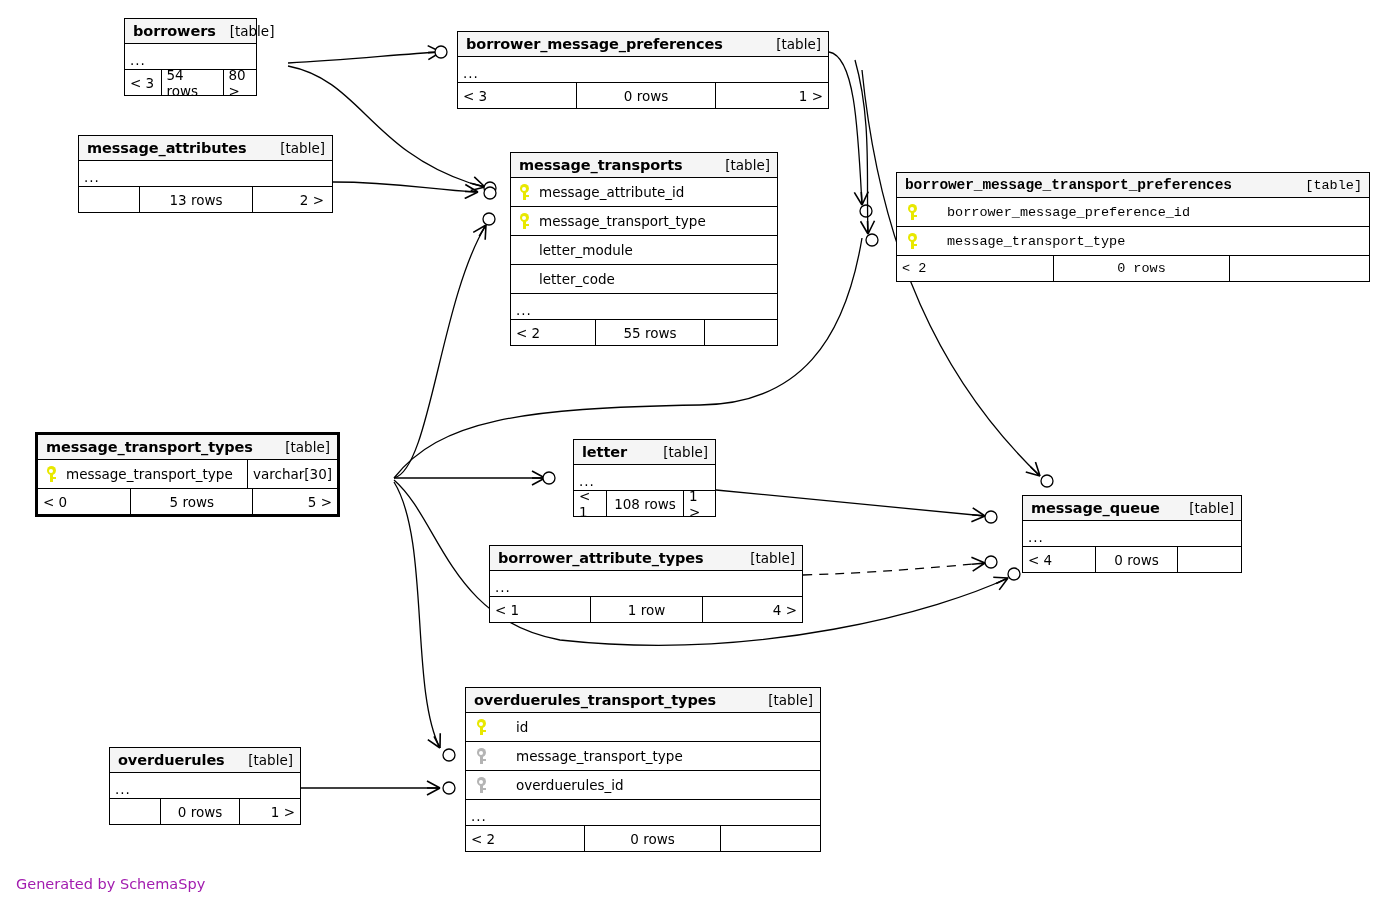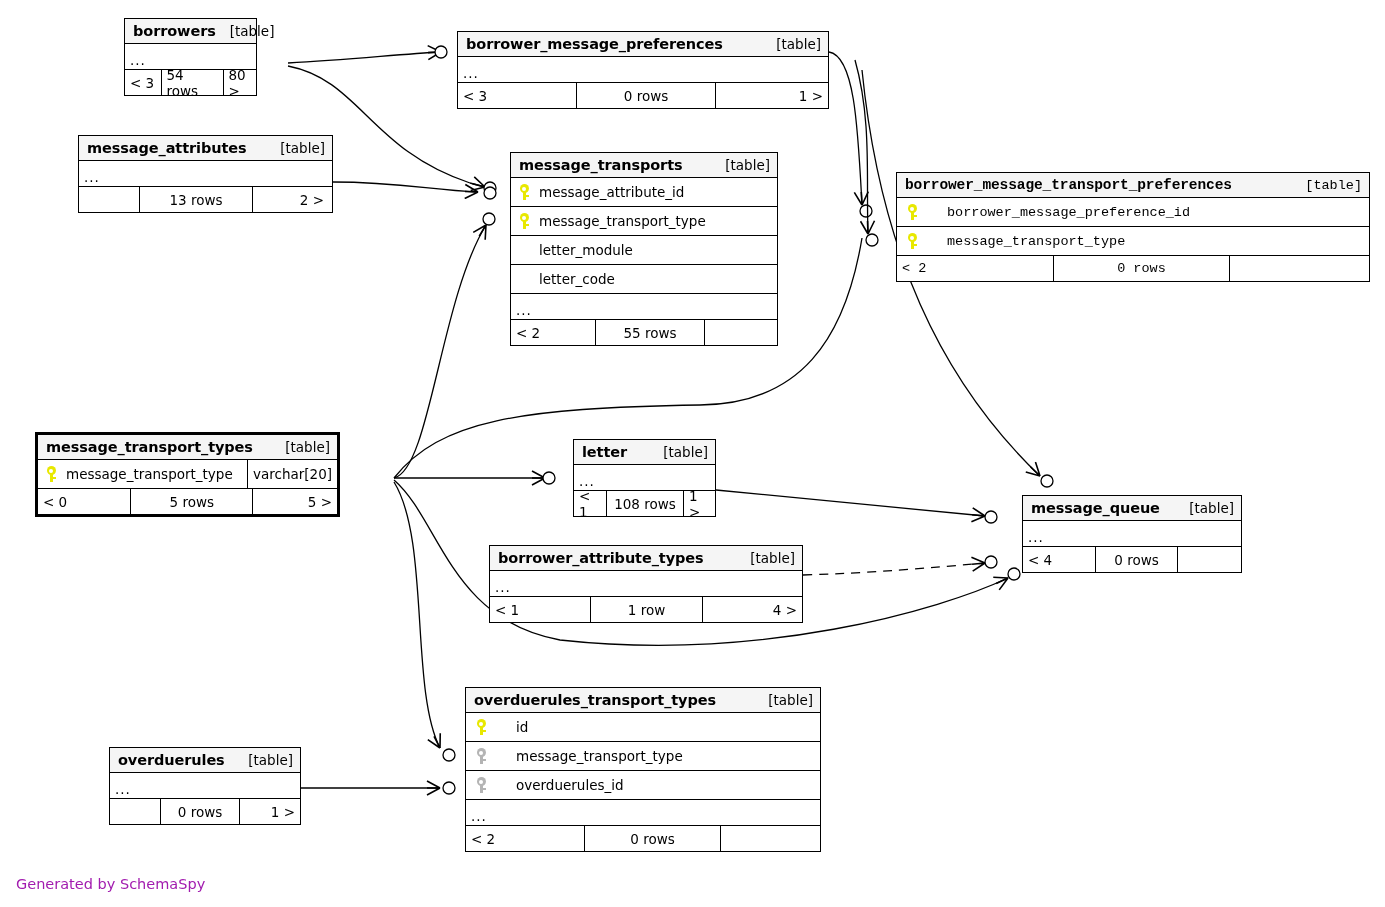--- a/index.html
+++ b/index.html
@@ -361,21 +361,21 @@
     </div>
     <div class="tbl-col">
       <span class="col-key">
           <span class="key-icon key-pk">
             <span class="head"></span>
             <span class="shaft"></span>
             <span class="tooth"></span>
           </span>
         </span>
       <span class="col-name">message_transport_type</span>
-      <span class="col-type">varchar[20]</span>
+      <span class="col-type">varchar[30]</span>
     </div>
     <div class="tbl-footer">
       <div class="ft-cell ft-left" style="width:114px;">&lt; 0</div>
       <div class="ft-cell ft-mid" style="width:152px;">5 rows</div>
       <div class="ft-cell ft-right" style="width:103px;">5 &gt;</div>
     </div>
   </div>
 
   <div class="table-node" style="left:573px; top:439px; width:143px;">
     <div class="tbl-header">

